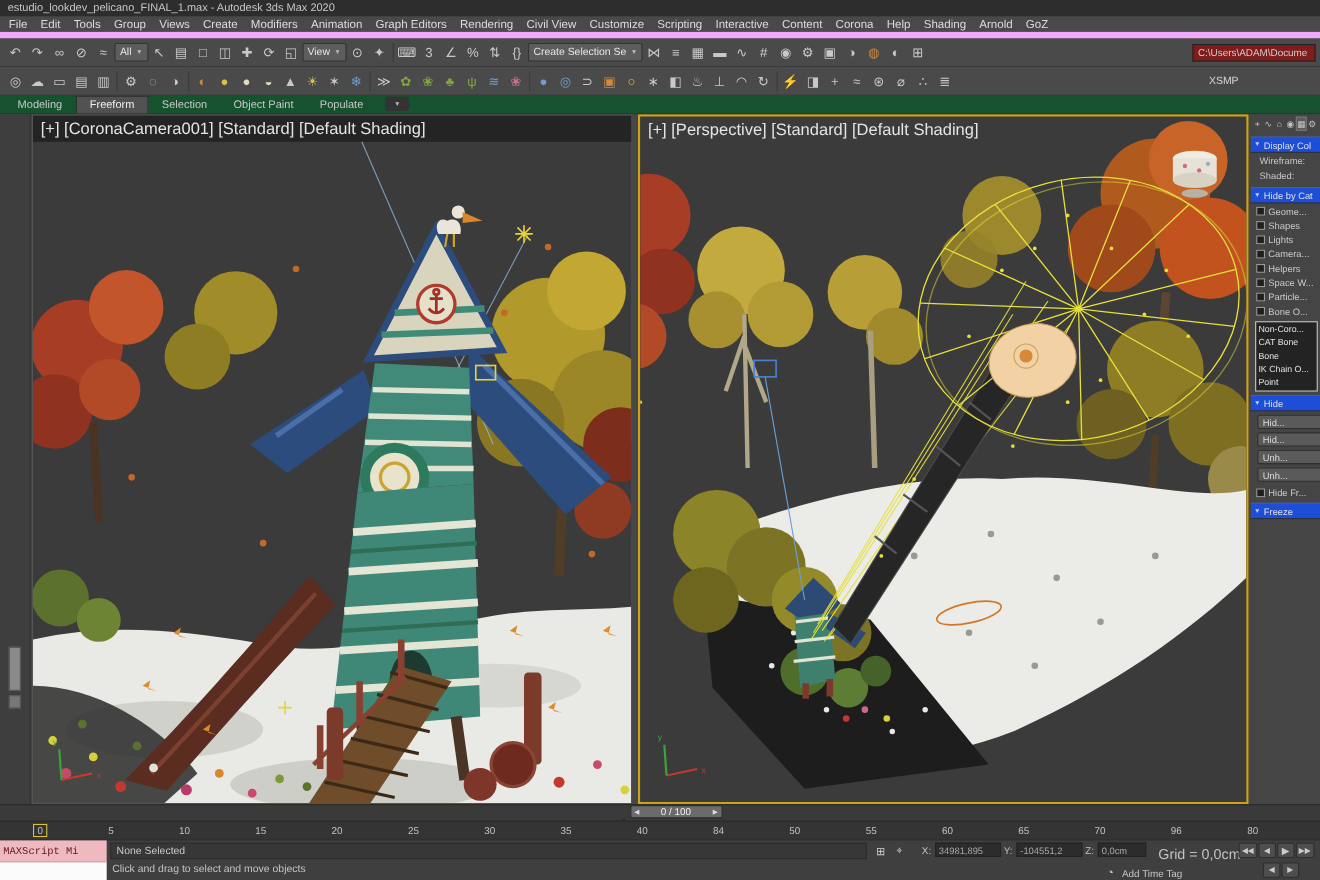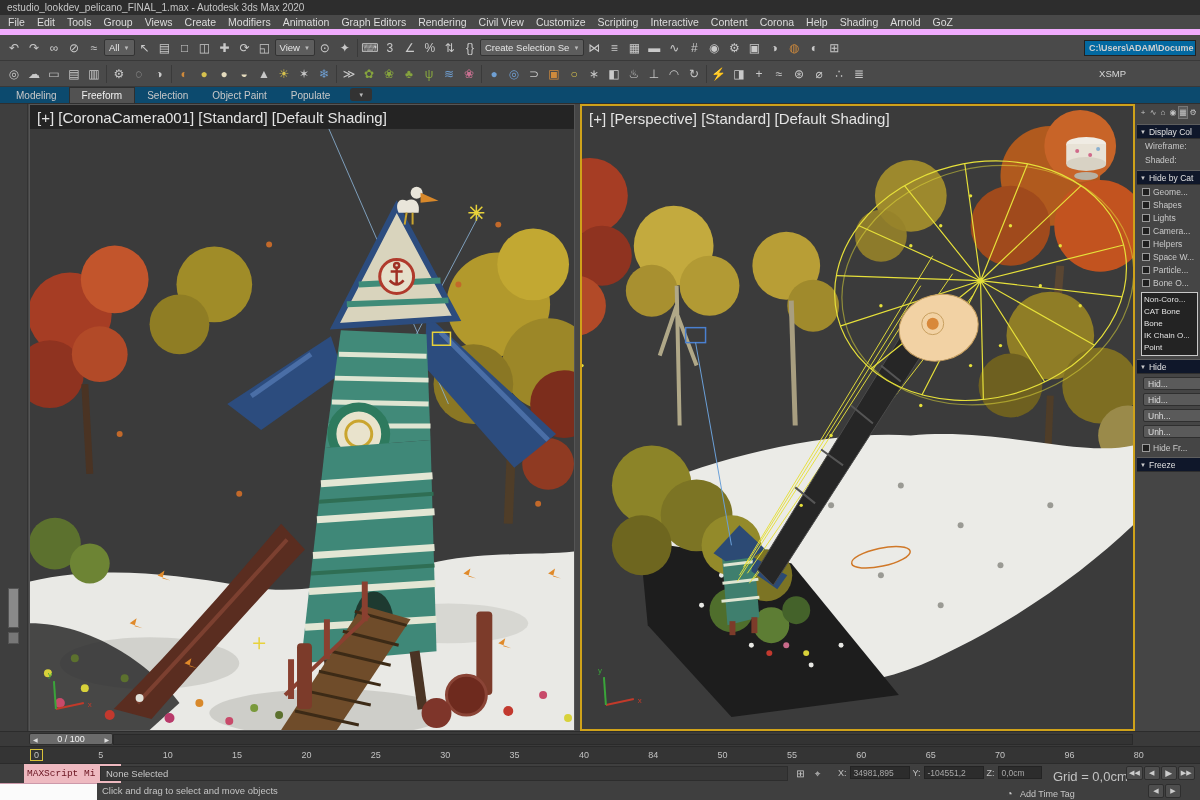--- a/index.html
+++ b/index.html
@@ -10,56 +10,56 @@
   .menubar{top:15px;height:20px;background:#494949;display:flex;align-items:center;font-size:10.5px;color:#dcdcdc;border-bottom:6px solid #f0abfc;padding-left:2px;}
   .menu-item{padding:0 6px;cursor:default;}
   .toolbar{background:#4a4a4a;display:flex;align-items:center;padding:0 4px;border-bottom:1px solid #393939;}
   .tb1{top:35px;height:26px;}
   .tb2{top:61px;height:26px;}
   .icon{width:20px;height:20px;display:flex;align-items:center;justify-content:center;font-size:12px;color:#c9c9c9;flex:none;border-radius:2px;}
   .icon.sm{width:15px;height:15px;font-size:10px;}
   .c-yel{color:#d6c14e}.c-cream{color:#e4dbbe}.c-green{color:#86a43e}.c-blue{color:#6f9fd2}.c-or{color:#cf8a3c}.c-pink{color:#c87090}
   .dd{height:17px;background:#5d5d5d;border:1px solid #333;border-radius:2px;display:flex;align-items:center;font-size:9.5px;color:#e6e6e6;padding:0 4px;gap:4px;flex:none;white-space:nowrap;}
   .dd .arr{font-size:6px;color:#bbb;}
-  .tfield{height:16px;background:#0369a1;border:1px solid #222;color:#cfcfcf;font-size:9px;display:flex;align-items:center;padding:0 4px;flex:none;white-space:nowrap;overflow:hidden;width:112px;font-weight:bold;}
+  .tfield{height:16px;background:#7f1d1d;border:1px solid #222;color:#cfcfcf;font-size:9px;display:flex;align-items:center;padding:0 4px;flex:none;white-space:nowrap;overflow:hidden;width:112px;}
   .sep{width:1px;height:18px;background:#3a3a3a;margin:0 2px;flex:none;}
-  .ribbon{top:87px;height:17px;background:#0c4a6e;display:flex;align-items:flex-end;padding-left:4px;border-bottom:1px solid #2f2f2f;}
+  .ribbon{top:87px;height:17px;background:#14532d;display:flex;align-items:flex-end;padding-left:4px;border-bottom:1px solid #2f2f2f;}
   .rtab{font-size:10px;color:#c8c8c8;padding:2px 12px;}
   .rtab.active{background:#525252;color:#f0f0f0;border:1px solid #2f2f2f;border-bottom:none;}
   .rmore{width:22px;height:13px;background:#333;border-radius:3px;margin:0 0 2px 8px;display:flex;align-items:center;justify-content:center;color:#bbb;font-size:6px;}
   .workspace{top:104px;height:627px;background:#464646;position:absolute;left:0;width:1200px;}
   .leftstrip{position:absolute;left:0;top:0;width:28px;height:627px;background:#3e3e3e;border-right:1px solid #333;}
   .lsr1{position:absolute;left:8px;top:484px;width:11px;height:40px;background:#8a8a8a;border:1px solid #555;}
   .lsr2{position:absolute;left:8px;top:528px;width:11px;height:12px;background:#777;border:1px solid #555;}
   .vp{position:absolute;background:#373737;overflow:hidden;}
   .vp svg{position:absolute;left:0;top:0;width:100%;height:100%;}
   .vp-left{left:29px;top:0;width:546px;height:627px;border:1px solid #555;}
   .vp-right{left:580px;top:0;width:555px;height:627px;border:2px solid #cfa21a;}
   .vp-label{position:absolute;top:4px;left:7px;font-size:15px;color:#e4e4e4;z-index:5;white-space:nowrap;}
   .cpanel{position:absolute;left:1137px;top:0;width:63px;height:627px;background:#454545;overflow:hidden;font-size:8.5px;color:#d0d0d0;}
   .cptabs{display:flex;gap:0;padding:2px 1px;}
   .cpt{width:10px;height:13px;font-size:8px;display:flex;align-items:center;justify-content:center;color:#c4c4c4;}
   .cpt.active{background:#5a5a5a;border:1px solid #777;}
-  .rh{height:15px;background:#0f172a;border-top:1px solid #5e5e5e;border-bottom:1px solid #2e2e2e;display:flex;align-items:center;padding-left:3px;color:#e0e0e0;margin-top:3px;}
+  .rh{height:15px;background:#1d4ed8;border-top:1px solid #5e5e5e;border-bottom:1px solid #2e2e2e;display:flex;align-items:center;padding-left:3px;color:#e0e0e0;margin-top:3px;}
   .rh .tri{font-size:6px;margin-right:3px;color:#ccc;}
   .crow{height:14px;display:flex;align-items:center;padding-left:8px;color:#c8c8c8;}
   .cbrow{height:13px;display:flex;align-items:center;color:#cacaca;}
   .cb{width:8px;height:8px;border:1px solid #9a9a9a;background:#1f1f1f;margin:0 3px 0 5px;flex:none;}
   .lbox{margin:3px 2px 2px 4px;border:1px solid #c8c8c8;background:#232323;padding:1px 0;}
   .li{font-size:8px;color:#e2e2e2;line-height:12px;padding-left:2px;white-space:nowrap;}
   .hbtn{width:72px;height:13px;background:#5a5a5a;border:1px solid #2f2f2f;border-radius:2px;font-size:8.5px;color:#ddd;display:flex;align-items:center;justify-content:flex-start;padding-left:4px;margin:3px 0 3px 6px;}
-  .tsrow{top:731px;height:15px;background:#3a3a3a;border-top:1px solid #2c2c2c;display:flex;align-items:center;}
+  .tsrow{top:731px;height:15px;background:#3a3a3a;border-top:1px solid #2c2c2c;display:flex;align-items:center;flex-direction:column;}
   .tshandle{margin-left:29px;width:84px;height:12px;background:#6b6b6b;border:1px solid #2d2d2d;border-radius:2px;font-size:9px;color:#f2f2f2;display:flex;align-items:center;justify-content:space-between;padding:0 3px;flex:none;}
   .tshandle .ha{font-size:6px;color:#ddd;}
   .tstrack{flex:1;height:11px;background:#333;border:1px solid #2a2a2a;margin-right:67px;}
   .rulerrow{top:746px;height:17px;background:#343434;border-top:1px solid #2a2a2a;}
   .ticks{position:absolute;left:34px;top:3px;width:1110px;display:flex;justify-content:space-between;font-size:9px;color:#c2c2c2;}
   .fr0{position:absolute;left:30px;top:2px;width:13px;height:12px;border:1px solid #d8c23a;}
   .sb{top:763px;height:37px;background:#3f3f3f;border-top:1px solid #2b2b2b;position:absolute;left:0;width:1200px;}
-  .mxst{position:absolute;left:0;top:0;width:97px;height:19px;background:#eeb9c0;color:#6a1420;font-size:9.5px;display:flex;align-items:center;padding-left:3px;font-family:"Liberation Mono",monospace;white-space:nowrap;overflow:hidden;margin-left:24px;}
+  .mxst{position:absolute;left:0;top:0;width:97px;height:19px;background:#eeb9c0;color:#6a1420;font-size:9.5px;display:flex;align-items:center;padding-left:3px;font-family:"Liberation Mono",monospace;white-space:nowrap;overflow:hidden;}
   .mxsi{position:absolute;left:0;top:19px;width:97px;height:18px;background:#fbfbfb;border-top:1px solid #c9a;}
   .self{position:absolute;left:100px;top:2px;width:688px;height:15px;background:#373737;border:1px solid #2d2d2d;color:#c8c8c8;font-size:9.5px;line-height:14px;padding:0 5px;}
   .prompt{position:absolute;left:102px;top:21px;font-size:9.5px;color:#c4c4c4;}
   .mi{position:absolute;left:793px;top:2px;display:flex;gap:2px;}
   .xyz{position:absolute;left:838px;top:2px;display:flex;align-items:center;gap:3px;}
   .xyz .lb{font-size:9px;color:#c2c2c2;}
   .vf{width:60px;height:13px;background:#2c2c2c;border:1px solid #232323;font-size:8.5px;color:#a8a8a8;line-height:12px;padding:0 3px;overflow:hidden;white-space:nowrap;}
   .vf.z{width:44px;}
   .gridlb{position:absolute;left:1053px;top:5px;font-size:13px;color:#c2c2c2;white-space:nowrap;}
   .pbtn{height:14px;min-width:16px;padding:0 2px;background:#4e4e4e;border:1px solid #2e2e2e;border-radius:2px;color:#ccc;font-size:7px;display:flex;align-items:center;justify-content:center;}

